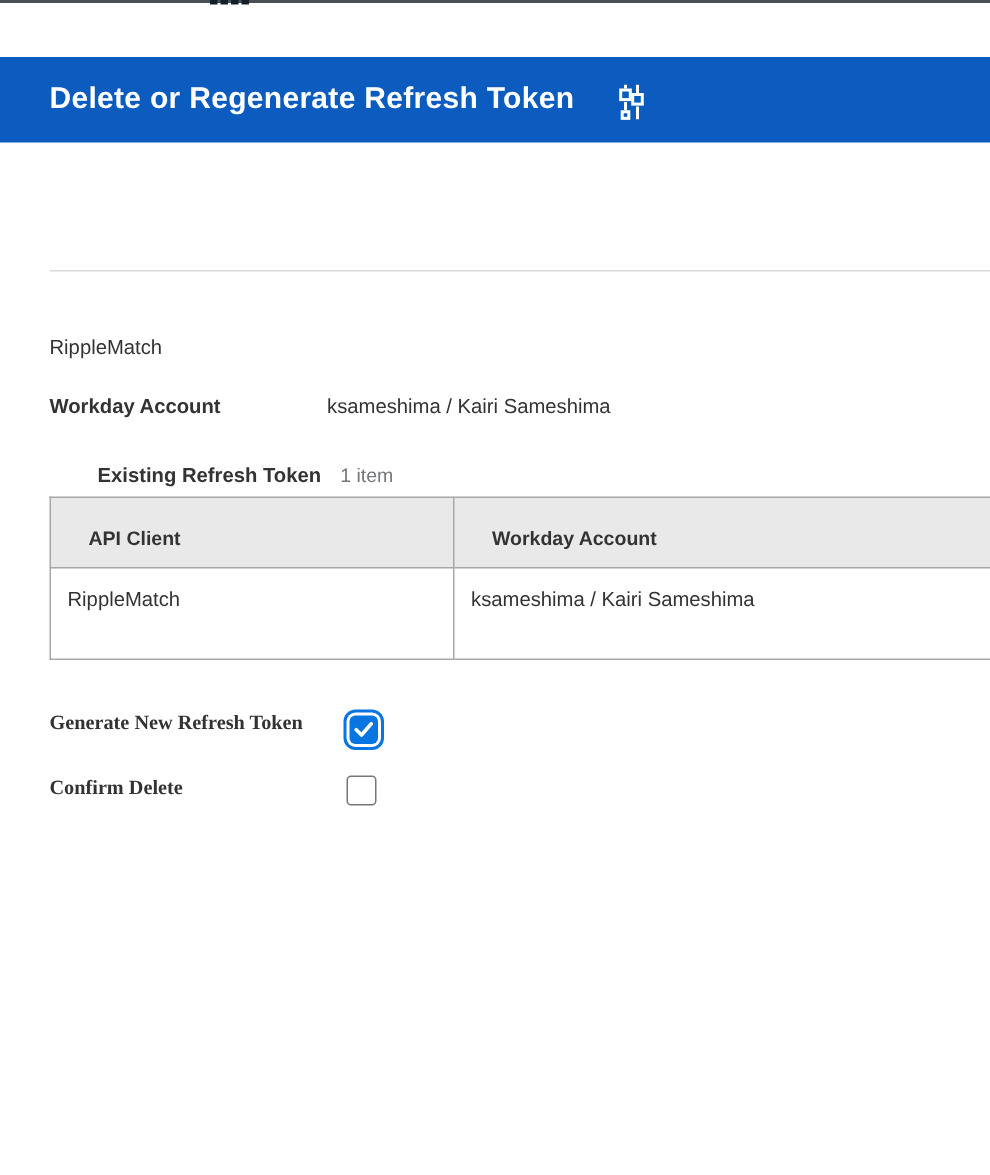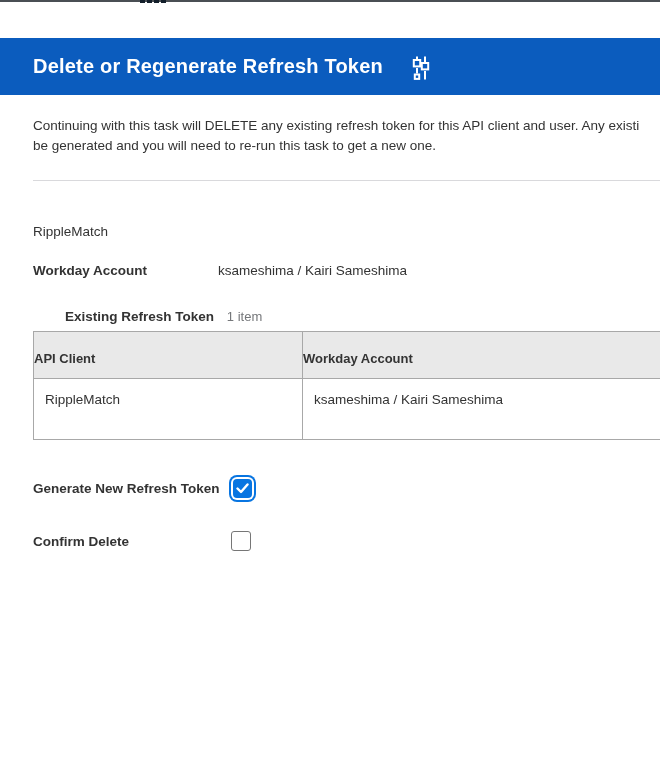--- a/index.html
+++ b/index.html
@@ -29,29 +29,29 @@
   .field-row + .field-row { margin-top:24px; }
   .field-label { font-weight:bold; width:185px; flex:0 0 185px; }
 
   
   .grid-head { position:absolute; top:309px; left:33px; font-size:13.5px; line-height:16px; }
   .grid-title { font-weight:bold;padding-left:32px; }
   .grid-count { margin-left:9px; font-size:13px; color:#75777a; }
 
   .grid-table { position:absolute; top:331px; left:33px; width:940px; border-collapse:collapse; table-layout:fixed; }
   .grid-table th, .grid-table td { border:1px solid #a8a8a8; text-align:left; }
-  .grid-table th { height:47px; background:#e9e9e9; vertical-align:bottom; padding:0 11px 12px 0;
+  .grid-table th { height:47px; background:#e9e9e9; vertical-align:bottom; padding:0 11px 12px 25px;
                    font-size:13px; font-weight:bold; color:#333; }
   .grid-table td { height:61px; background:#fff; vertical-align:top; padding:13px 11px;
                    font-size:13.5px; color:#333; }
 
   
   .checks { position:absolute; top:474px; left:33px; }
-  .check-row { display:flex; align-items:center; height:28px; }
-  .check-row + .check-row { margin-top:25px; }
+  .check-row { display:flex; align-items:flex-start; height:28px;font-family:Liberation Serif, serif; }
+  .check-row + .check-row { margin-top:15px; }
   .check-label { font-weight:bold; font-size:13.5px; flex:0 0 198px; }
   .cb { width:20px; height:20px; border:1.5px solid #767676; border-radius:3px; background:#fff;
         display:flex; align-items:center; justify-content:center; cursor:pointer; }
   .cb svg { display:none; }
   .cb.checked { width:19px; height:19px; border:none; background:#0875e1; border-radius:4px;
                 box-shadow:0 0 0 2px #ffffff, 0 0 0 4px #0875e1; margin:3px 2px; }
   .cb.checked svg { display:block; }
 
   
   .footer { position:absolute; top:716px; left:0; width:100%; height:67px; background:#fff;
@@ -82,24 +82,20 @@
         <rect x="4.8" y="5" width="6.4" height="6.4"></rect>
         <line x1="8" y1="13" x2="8" y2="18.5"></line>
         <rect x="5.8" y="19.5" width="4.4" height="4.4"></rect>
         <line x1="16" y1="1.5" x2="16" y2="7"></line>
         <rect x="12.8" y="8" width="6.4" height="6.4"></rect>
         <line x1="16" y1="16" x2="16" y2="24.5"></line>
       </svg>
     </span>
   </div>
 
-  <div class="intro">
-    <div class="intro-line">Continuing with this task will DELETE any existing refresh token for this API client and user. Any existi</div>
-    <div class="intro-line">be generated and you will need to re-run this task to get a new one.</div>
-  </div>
 
   <div class="divider"></div>
 
   <div class="fields">
     <div class="field-row">
       <span class="field-value">RippleMatch</span>
     </div>
     <div class="field-row">
       <span class="field-label">Workday Account</span>
       <span class="field-value">ksameshima / Kairi Sameshima</span>

